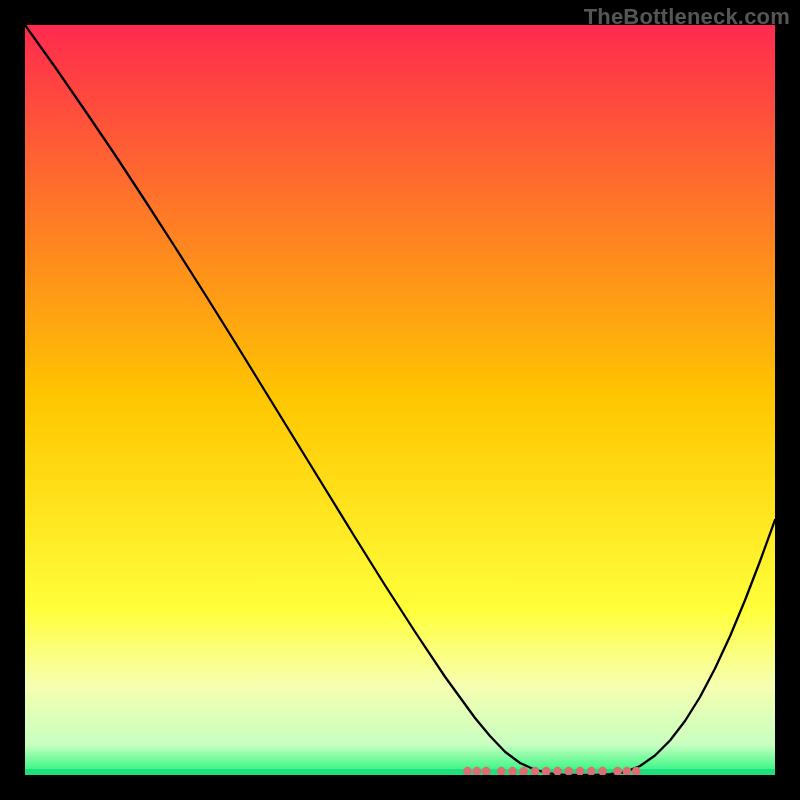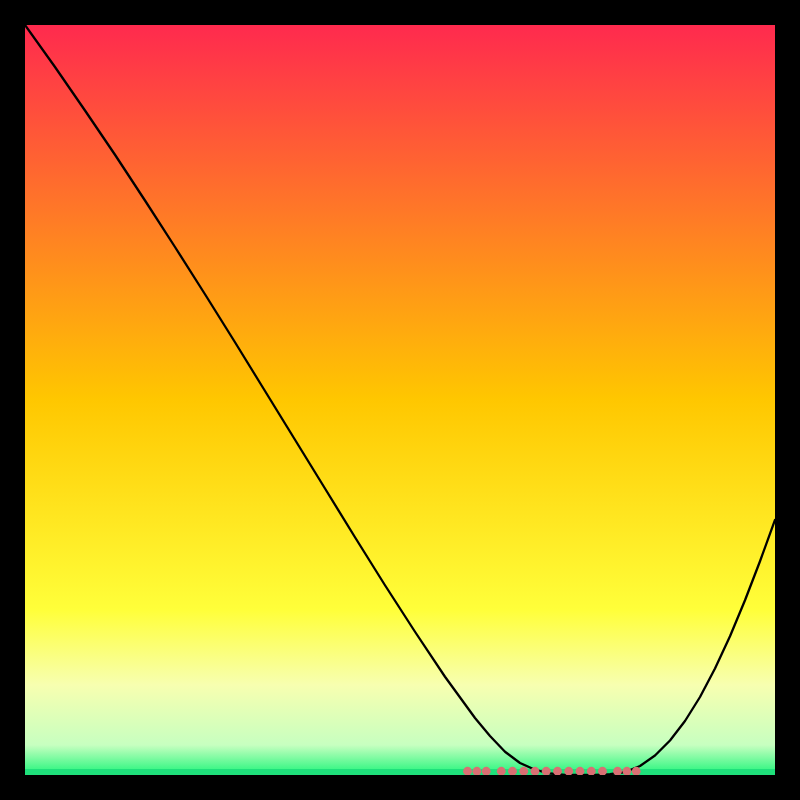--- a/index.html
+++ b/index.html
@@ -67,13 +67,14 @@
         <circle cx="543.75" cy="746.25" r="4.4" fill="#d96f73"></circle>
         <circle cx="555.00" cy="746.25" r="4.4" fill="#d96f73"></circle>
         <circle cx="566.25" cy="746.25" r="4.4" fill="#d96f73"></circle>
         <circle cx="577.50" cy="746.25" r="4.4" fill="#d96f73"></circle>
         <circle cx="592.50" cy="746.25" r="4.4" fill="#d96f73"></circle>
         <circle cx="601.88" cy="746.25" r="4.4" fill="#d96f73"></circle>
         <circle cx="611.25" cy="746.25" r="4.4" fill="#d96f73"></circle>
       </svg>
   </div>
 
+  <div class="watermark">TheBottleneck.com</div>
 </div>
 
 </body></html>

